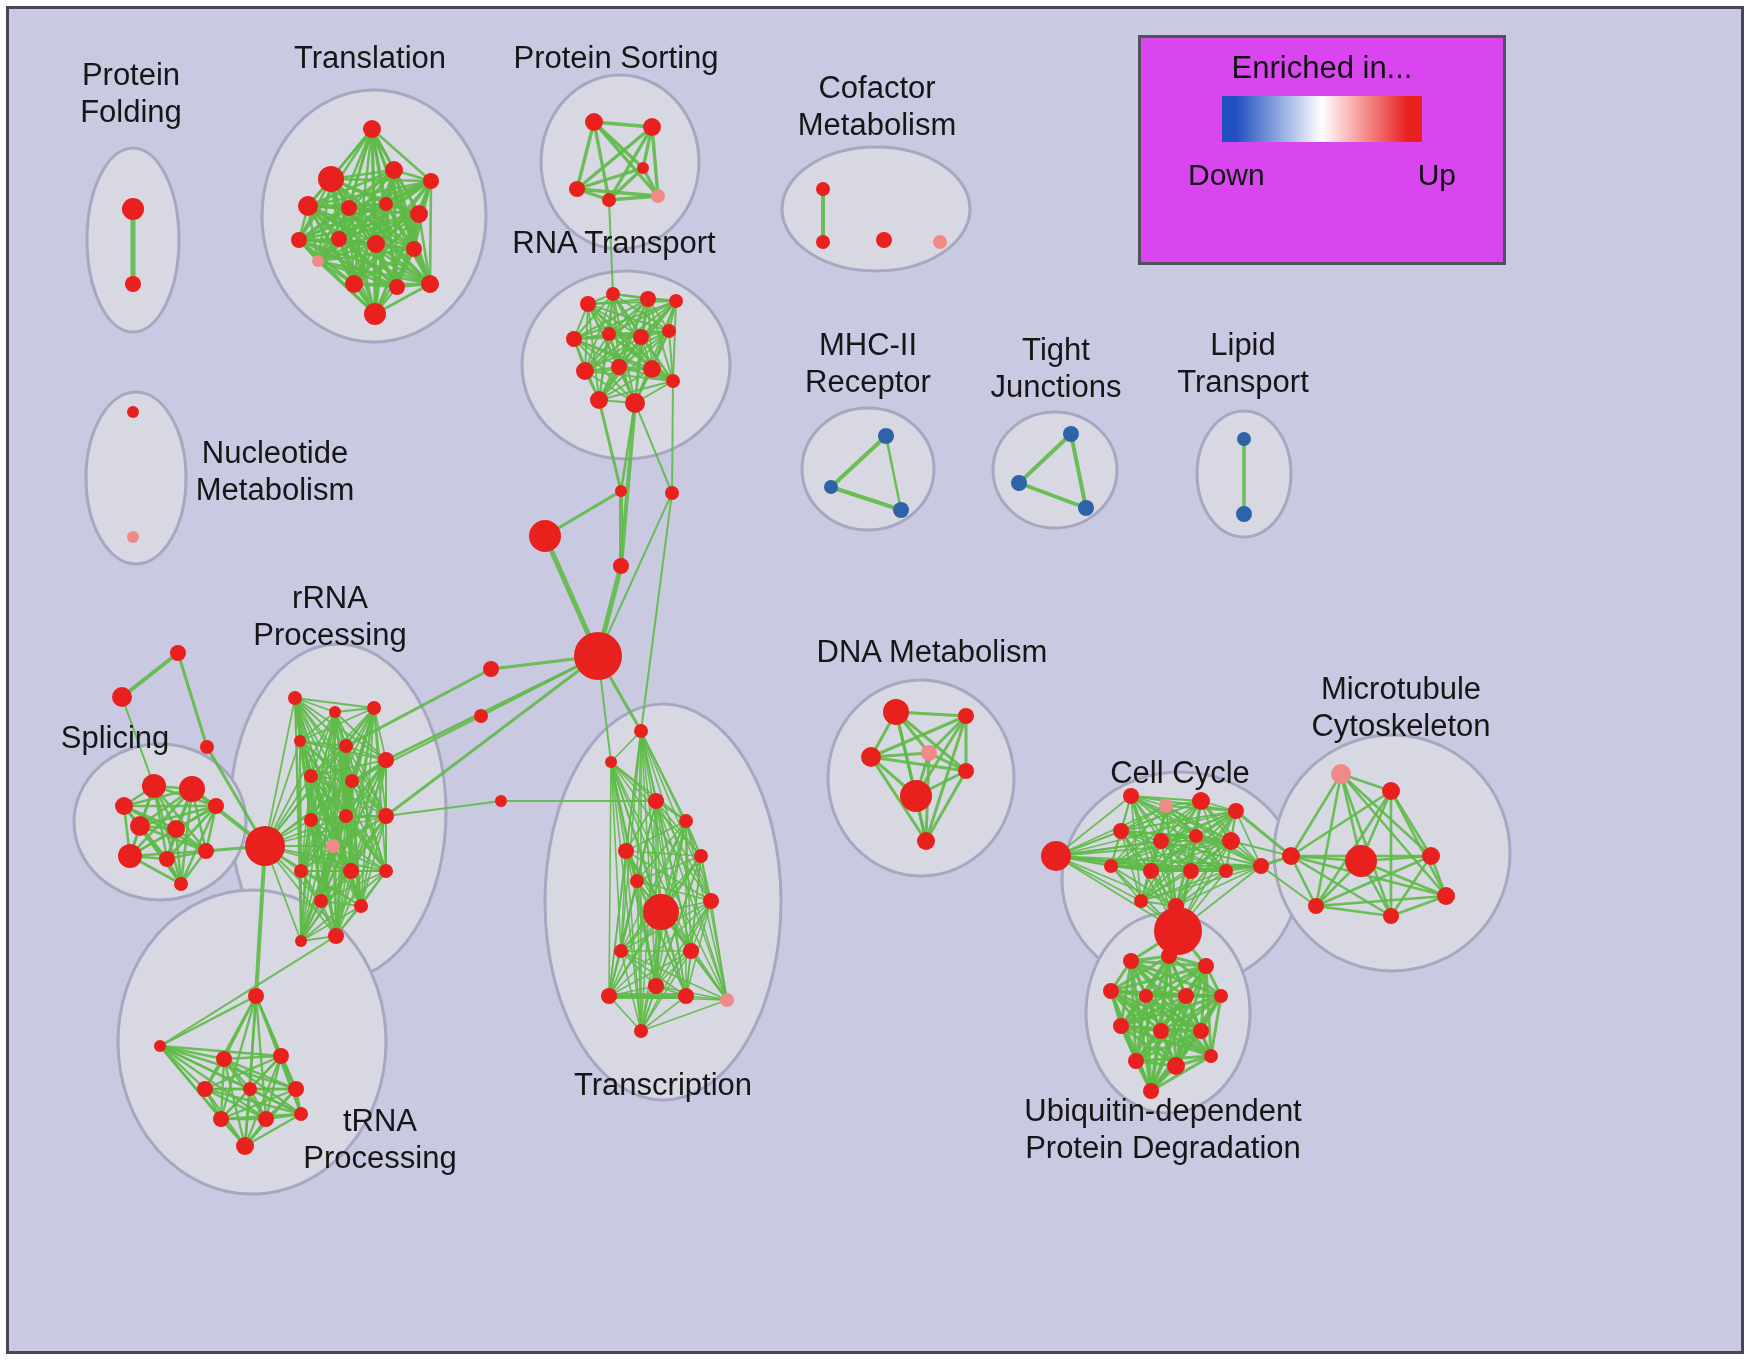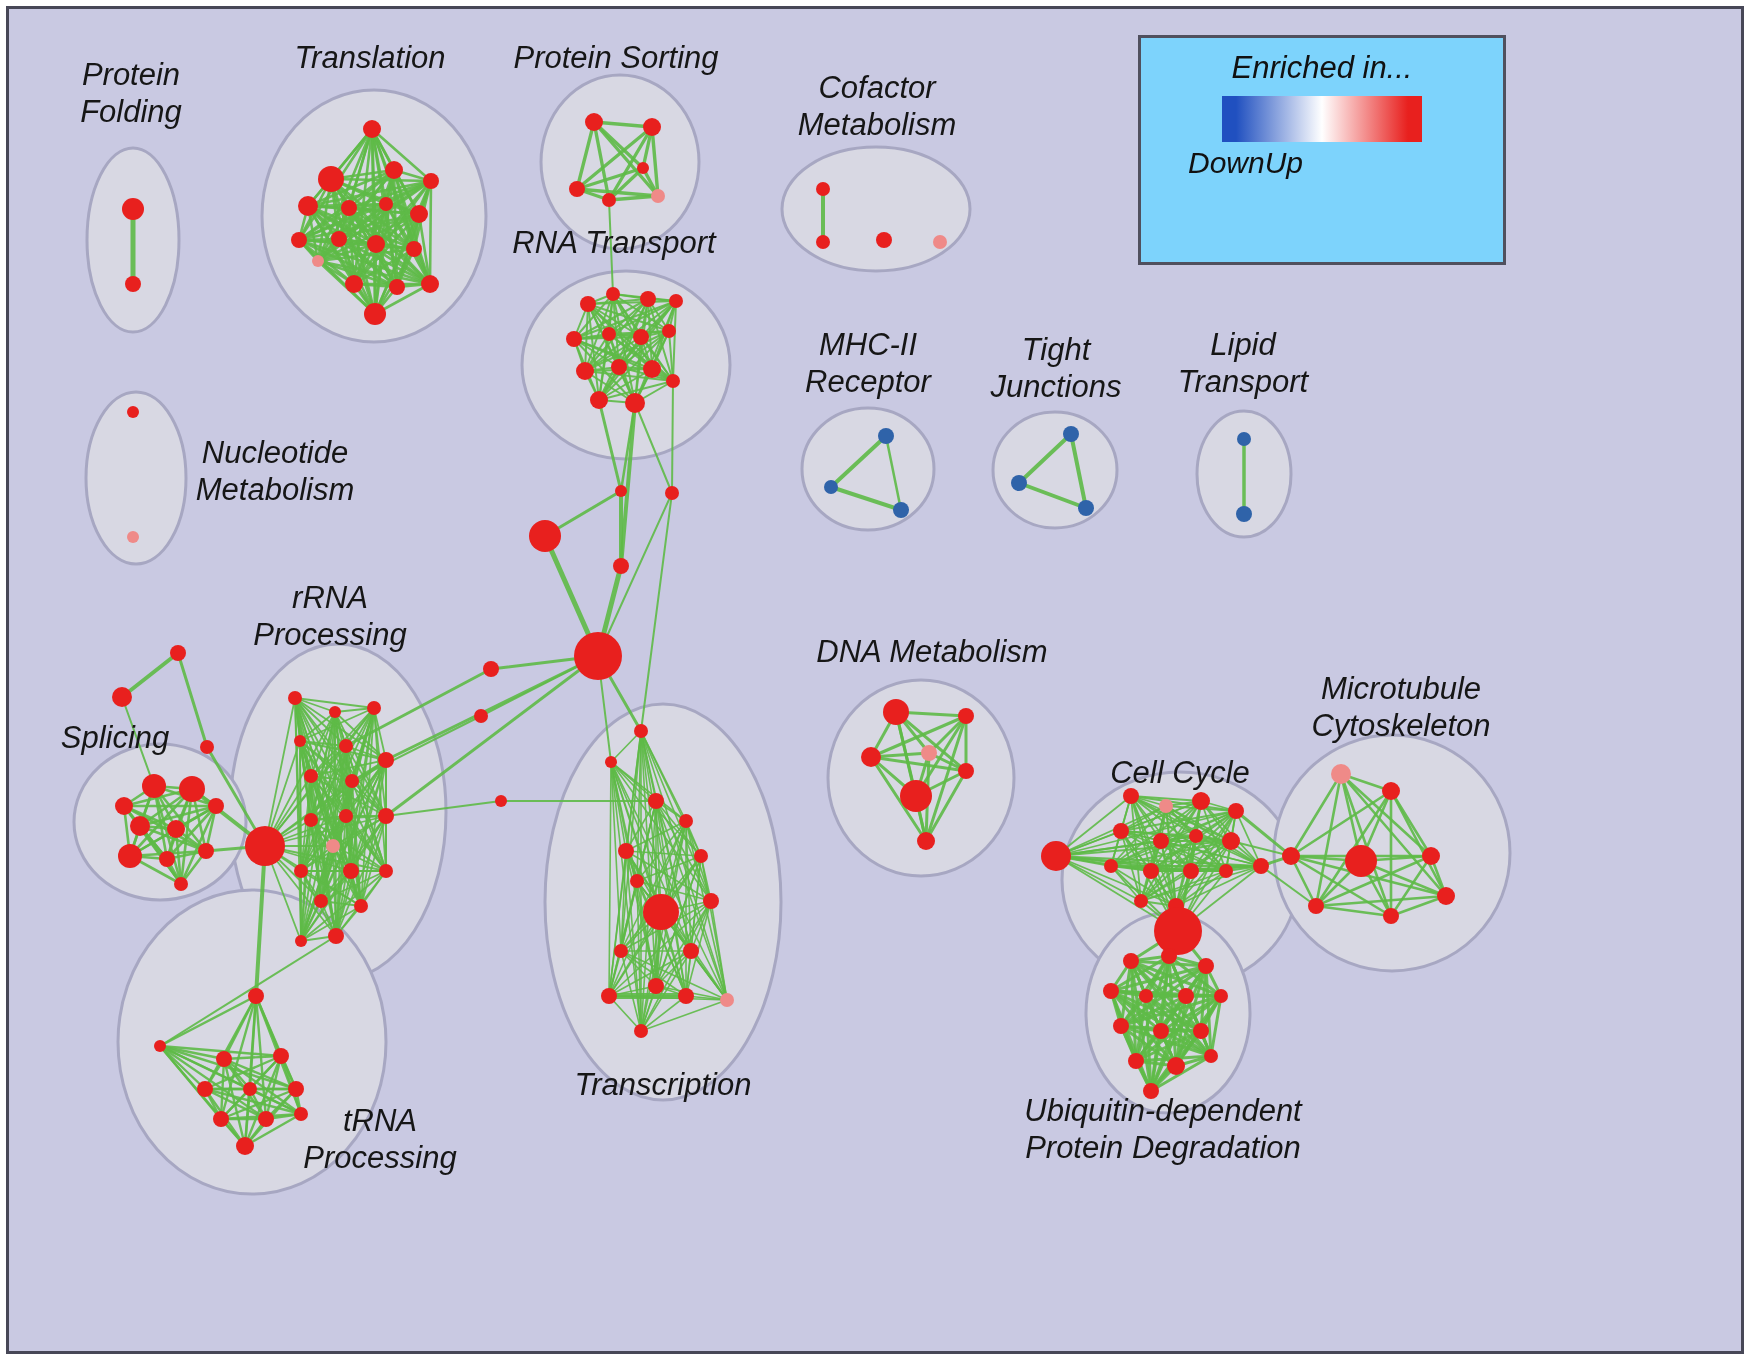--- a/index.html
+++ b/index.html
@@ -1,27 +1,27 @@
 <!DOCTYPE html>
 <html><head>
 <meta charset="utf-8">
 <style>
   html,body{margin:0;padding:0;background:#ffffff;}
   .page{position:relative;width:1750px;height:1360px;background:#ffffff;overflow:hidden;
-        font-family:"Liberation Sans",sans-serif;font-style:italic;}
+        font-family:"Liberation Sans",sans-serif;}
   .canvas{position:absolute;left:6px;top:6px;right:6px;bottom:6px;
           background:#c9c9e2;border:3px solid #474757;box-sizing:border-box;}
   svg.net{position:absolute;left:0;top:0;width:1750px;height:1360px;}
   svg.net text{font-family:"Liberation Sans",sans-serif;font-size:31px;fill:#161616;}
   .legend{position:absolute;left:1138px;top:35px;width:368px;height:230px;
-          border:3px solid #50505e;background:#7dd3fc;box-sizing:border-box;
+          border:3px solid #50505e;background:#d946ef;box-sizing:border-box;
           text-align:center;color:#111;}
   .legend-title{margin-top:12px;font-size:31px;}
   .legend-gradient{width:200px;height:46px;margin:10px auto 2px auto;}
-  .legend-ends{width:268px;margin:4px auto;display:flex;justify-content:flex-start;
+  .legend-ends{width:268px;margin:16px auto;display:flex;justify-content:space-between;
                font-size:30px;line-height:34px;}
   .legend-line{font-size:26px;line-height:33px;}
   .legend-line.first{margin-top:6px;}
 </style>
 </head>
 <body>
 
 <div class="page">
   <div class="canvas"></div>
 

